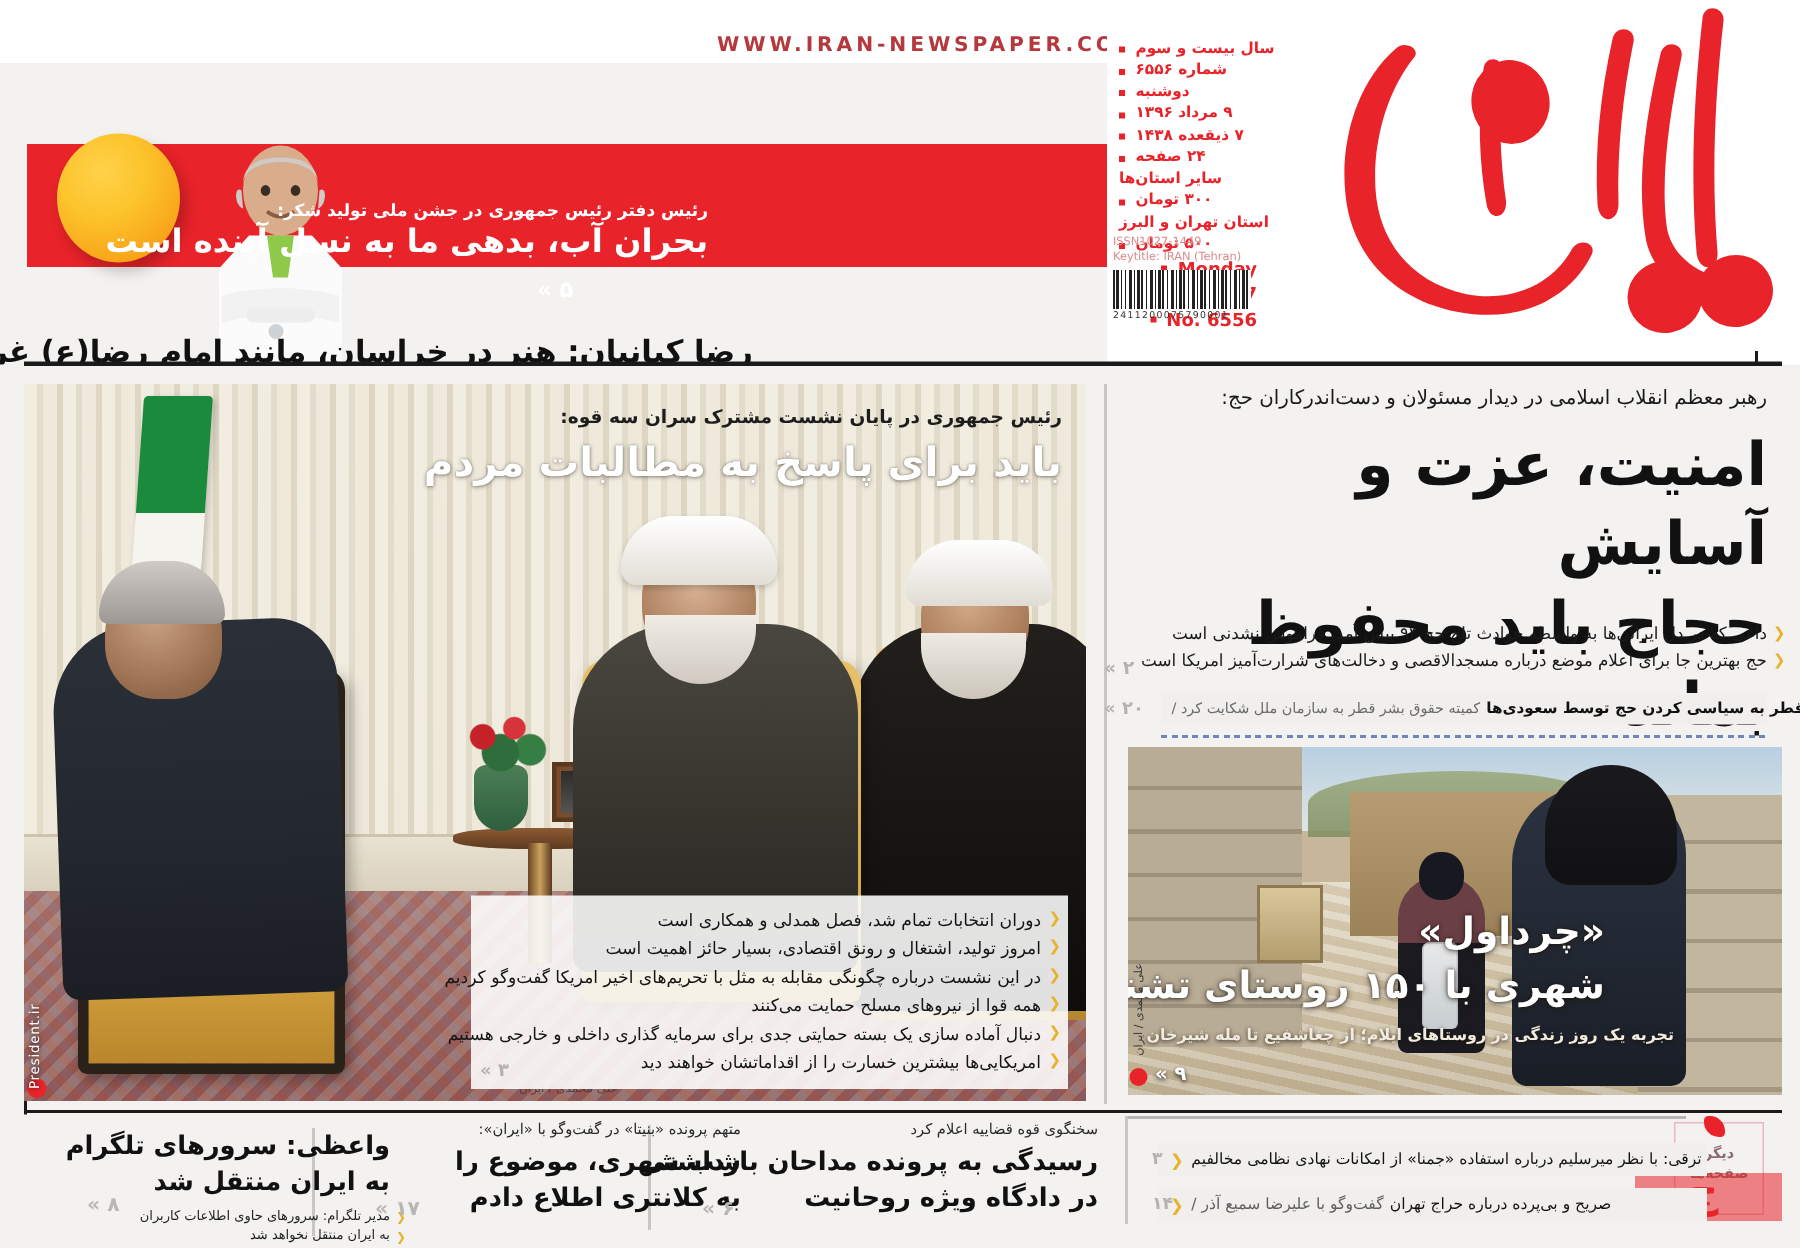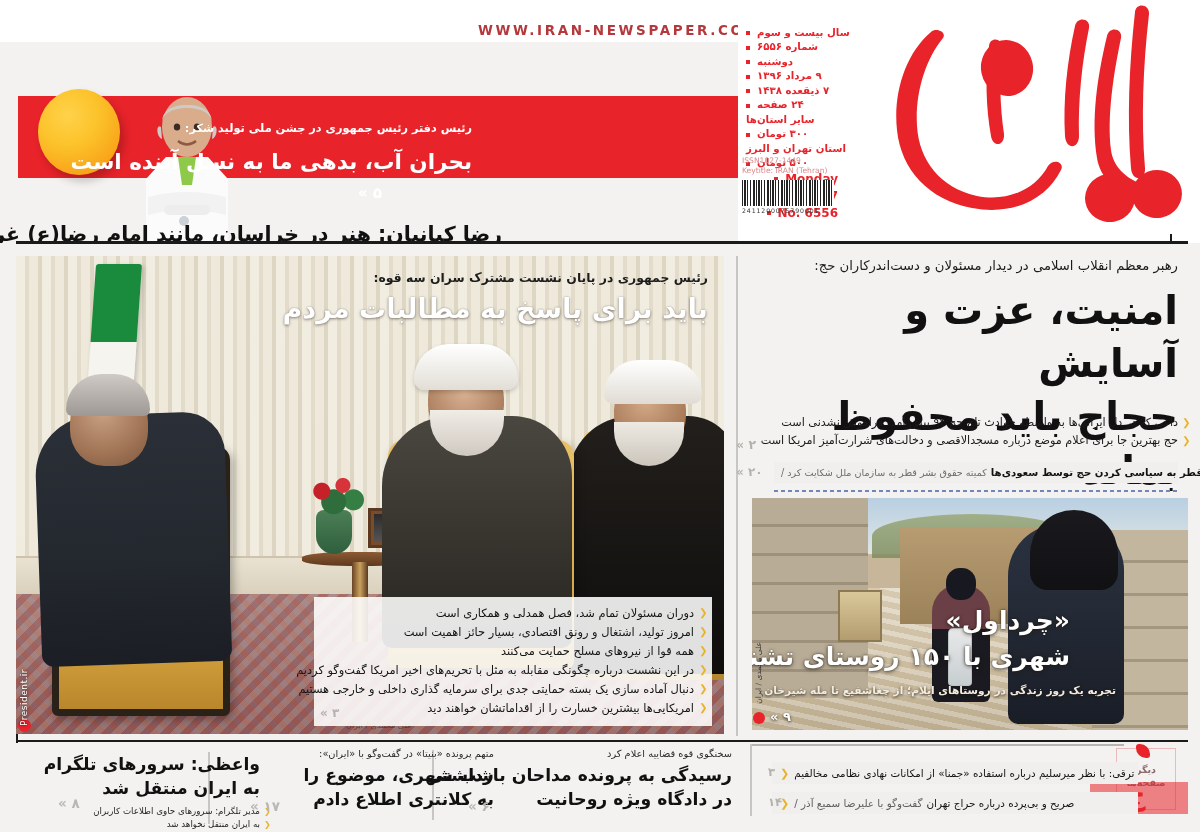--- a/index.html
+++ b/index.html
@@ -86,21 +86,21 @@
   .sun {
     position: absolute; top: 47px; left: 38px; width: 82px; height: 86px;
     border-radius: 50%;
     background: radial-gradient(circle at 36% 30%, #ffd24a 0%, #fcc32b 38%, #f9a71b 72%, #f39200 100%);
     box-shadow: 4px 6px 9px rgba(0,0,0,.22);
   }
   .promo-person {
     position: absolute; bottom: -4px; left: 128px; width: 118px; height: 154px;
   }
   .promo-kicker {
-    position: absolute; top: 80px; right: 266px;
+    position: absolute; top: 92px; right: 266px;
     font-size: 11.3px; color: #ffffff; font-weight: bold;
     white-space: nowrap; direction: rtl;
   }
   .promo-head {
     position: absolute; top: 107px; right: 266px;
     font-size: 21.5px; font-weight: bold; color: #ffffff;
     white-space: nowrap; direction: rtl; letter-spacing: -.2px;
   }
   .promo-page {
     position: absolute; top: 142px; left: 358px;
@@ -691,24 +691,24 @@
     <div class="mp-creditdot"></div>
     <div class="mp-credit">President.ir</div>
     <div class="mp-photog">علی محمدی / ایران</div>
 
     <div class="mp-overlay-kicker">رئیس جمهوری در پایان نشست مشترک سران سه قوه:</div>
     <div class="mp-overlay-h1">
       <div>باید برای پاسخ به مطالبات مردم</div>
     </div>
 
     <div class="mp-bullets">
-      <div class="bl">دوران مسئولان تمام شد، فصل همدلی و همکاری است</div>
+      <div class="bl">دوران انتخابات تمام شد، فصل همدلی و همکاری است</div>
       <div class="bl">امروز تولید، اشتغال و رونق اقتصادی، بسیار حائز اهمیت است</div>
+      <div class="bl">در این نشست درباره چگونگی مقابله به مثل با تحریم‌های اخیر امریکا گفت‌وگو کردیم</div>
       <div class="bl">همه قوا از نیروهای مسلح حمایت می‌کنند</div>
-      <div class="bl">در این نشست درباره چگونگی مقابله به مثل با تحریم‌های اخیر امریکا گفت‌وگو کردیم</div>
       <div class="bl">دنبال آماده سازی یک بسته حمایتی جدی برای سرمایه گذاری داخلی و خارجی هستیم</div>
       <div class="bl">امریکایی‌ها بیشترین خسارت را از اقداماتشان خواهند دید</div>
       <div class="mp-bullets-page">۳ »</div>
     </div>
   </div>
 
   <div class="lead-kicker">رهبر معظم انقلاب اسلامی در دیدار مسئولان و دست‌اندرکاران حج:</div>
   <div class="lead-h1">
     <div>امنیت، عزت و آسایش</div>
     <div>حجاج باید محفوظ بماند</div>

